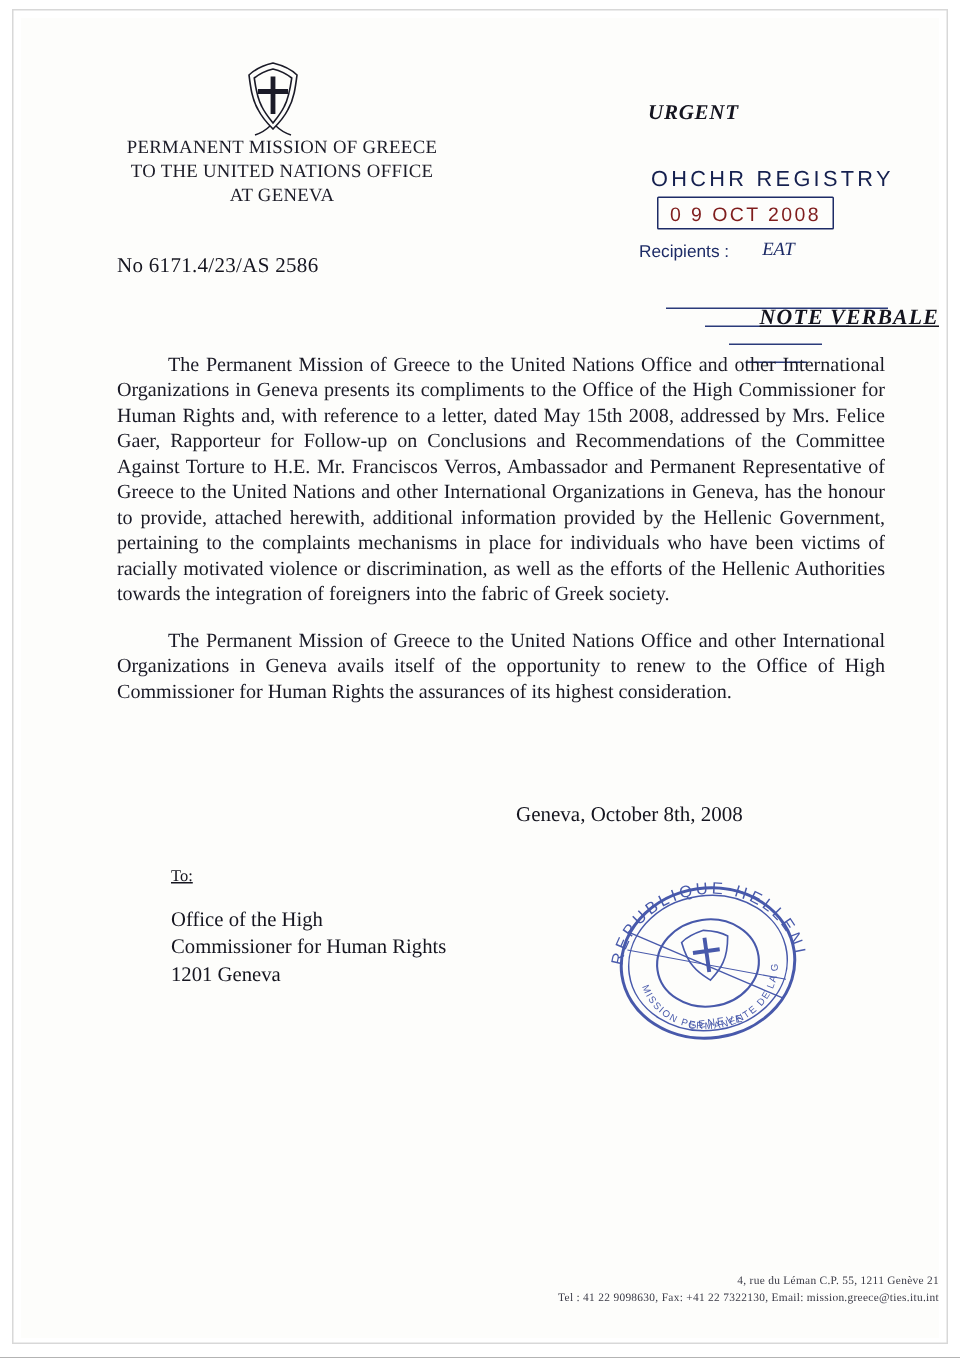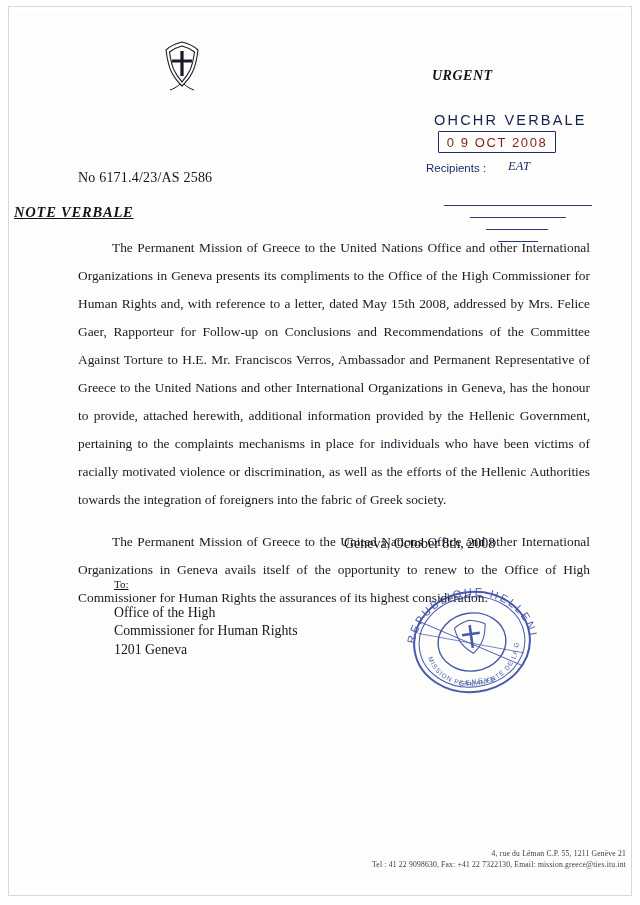--- a/index.html
+++ b/index.html
@@ -142,37 +142,37 @@
     top: 158px;
     font-size: 14px;
     color: #15151f;
     letter-spacing: 0.2px;
   }
 
   .note-verbale {
     position: absolute;
     left: 0; right: 0;
     top: 192px;
-    text-align: left;
+    text-align: right;
     font-style: italic;
     font-weight: bold;
     font-size: 14.5px;
     letter-spacing: 0.8px;
     color: #14141e;
   }
   .note-verbale u { text-decoration: underline; }
 
   
   .body-text {
     position: absolute;
     left: 64px;
     top: 222px;
     width: 512px;
     font-size: 13.4px;
-    line-height: 28px;
+    line-height: 17px;
     text-align: justify;
     color: #1a1a26;
   }
   .body-text p { margin: 0 0 14px 0; text-indent: 34px; }
 
   .date-line {
     position: absolute;
     left: 330px;
     top: 524px;
     font-size: 14px;
@@ -233,25 +233,30 @@
       <svg width="44" height="52" viewBox="0 0 44 52">
         <g fill="none" stroke="#1b1b28" stroke-width="1.1">
           <path d="M22 2 C14 4, 9 7, 6 10 C7 18, 8 26, 12 33 C15 39, 19 43, 22 46 C25 43, 29 39, 32 33 C36 26, 37 18, 38 10 C35 7, 30 4, 22 2 Z"></path>
           <path d="M22 6 C16 7.5, 12 10, 9.5 12 C10.5 19, 11.5 25.5, 14.5 31 C17 36, 20 39.5, 22 42 C24 39.5, 27 36, 29.5 31 C32.5 25.5, 33.5 19, 34.5 12 C32 10, 28 7.5, 22 6 Z"></path>
           <path d="M22 11 L22 36 M12 21 L32 21" stroke-width="3.2"></path>
         </g>
         <path d="M20 44 C17 47, 13 49, 10 50 M24 44 C27 47, 31 49, 34 50" fill="none" stroke="#1b1b28" stroke-width="1"></path>
       </svg>
     </div>
 
+    <div class="mission-title">
+      <div>PERMANENT MISSION OF GREECE</div>
+      <div>TO THE UNITED NATIONS OFFICE</div>
+      <div>AT GENEVA</div>
+    </div>
 
     <div class="urgent">URGENT</div>
 
     <div class="registry-stamp">
-      <div class="registry-title">OHCHR VERBALE</div>
+      <div class="registry-title">OHCHR REGISTRY</div>
       <div class="date-box">0 9 OCT 2008</div>
       <div class="recipients-row">
         <span class="recipients-label">Recipients :</span>
         <span class="recipients-value">EAT</span>
       </div>
     </div>
     <div class="rule-stack">
       <i style="margin-top:24px"></i>
       <i class="short"></i>
       <i class="shorter"></i>

